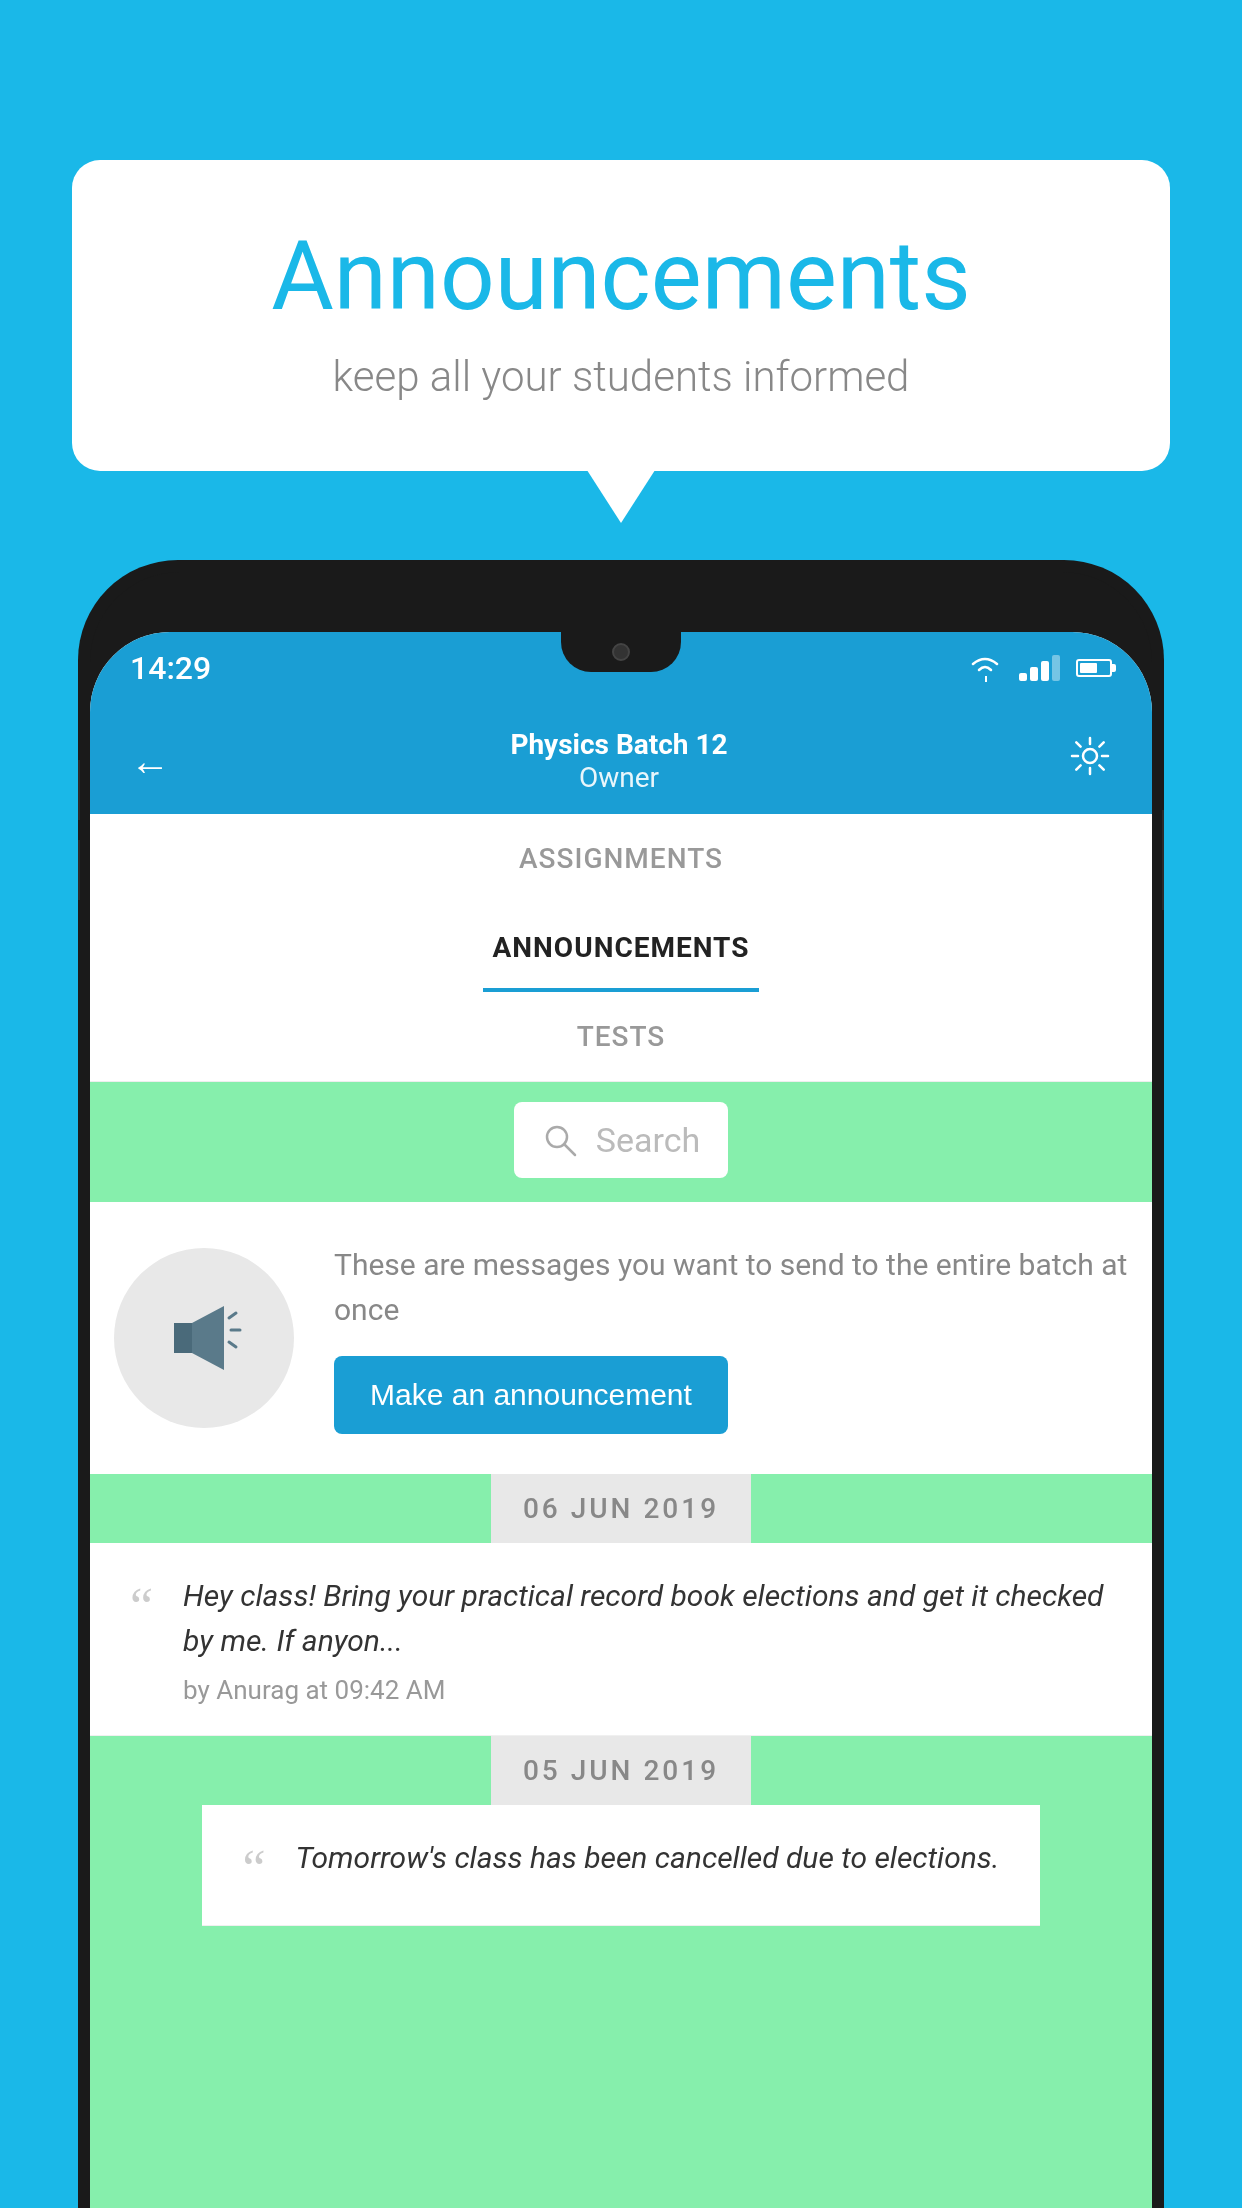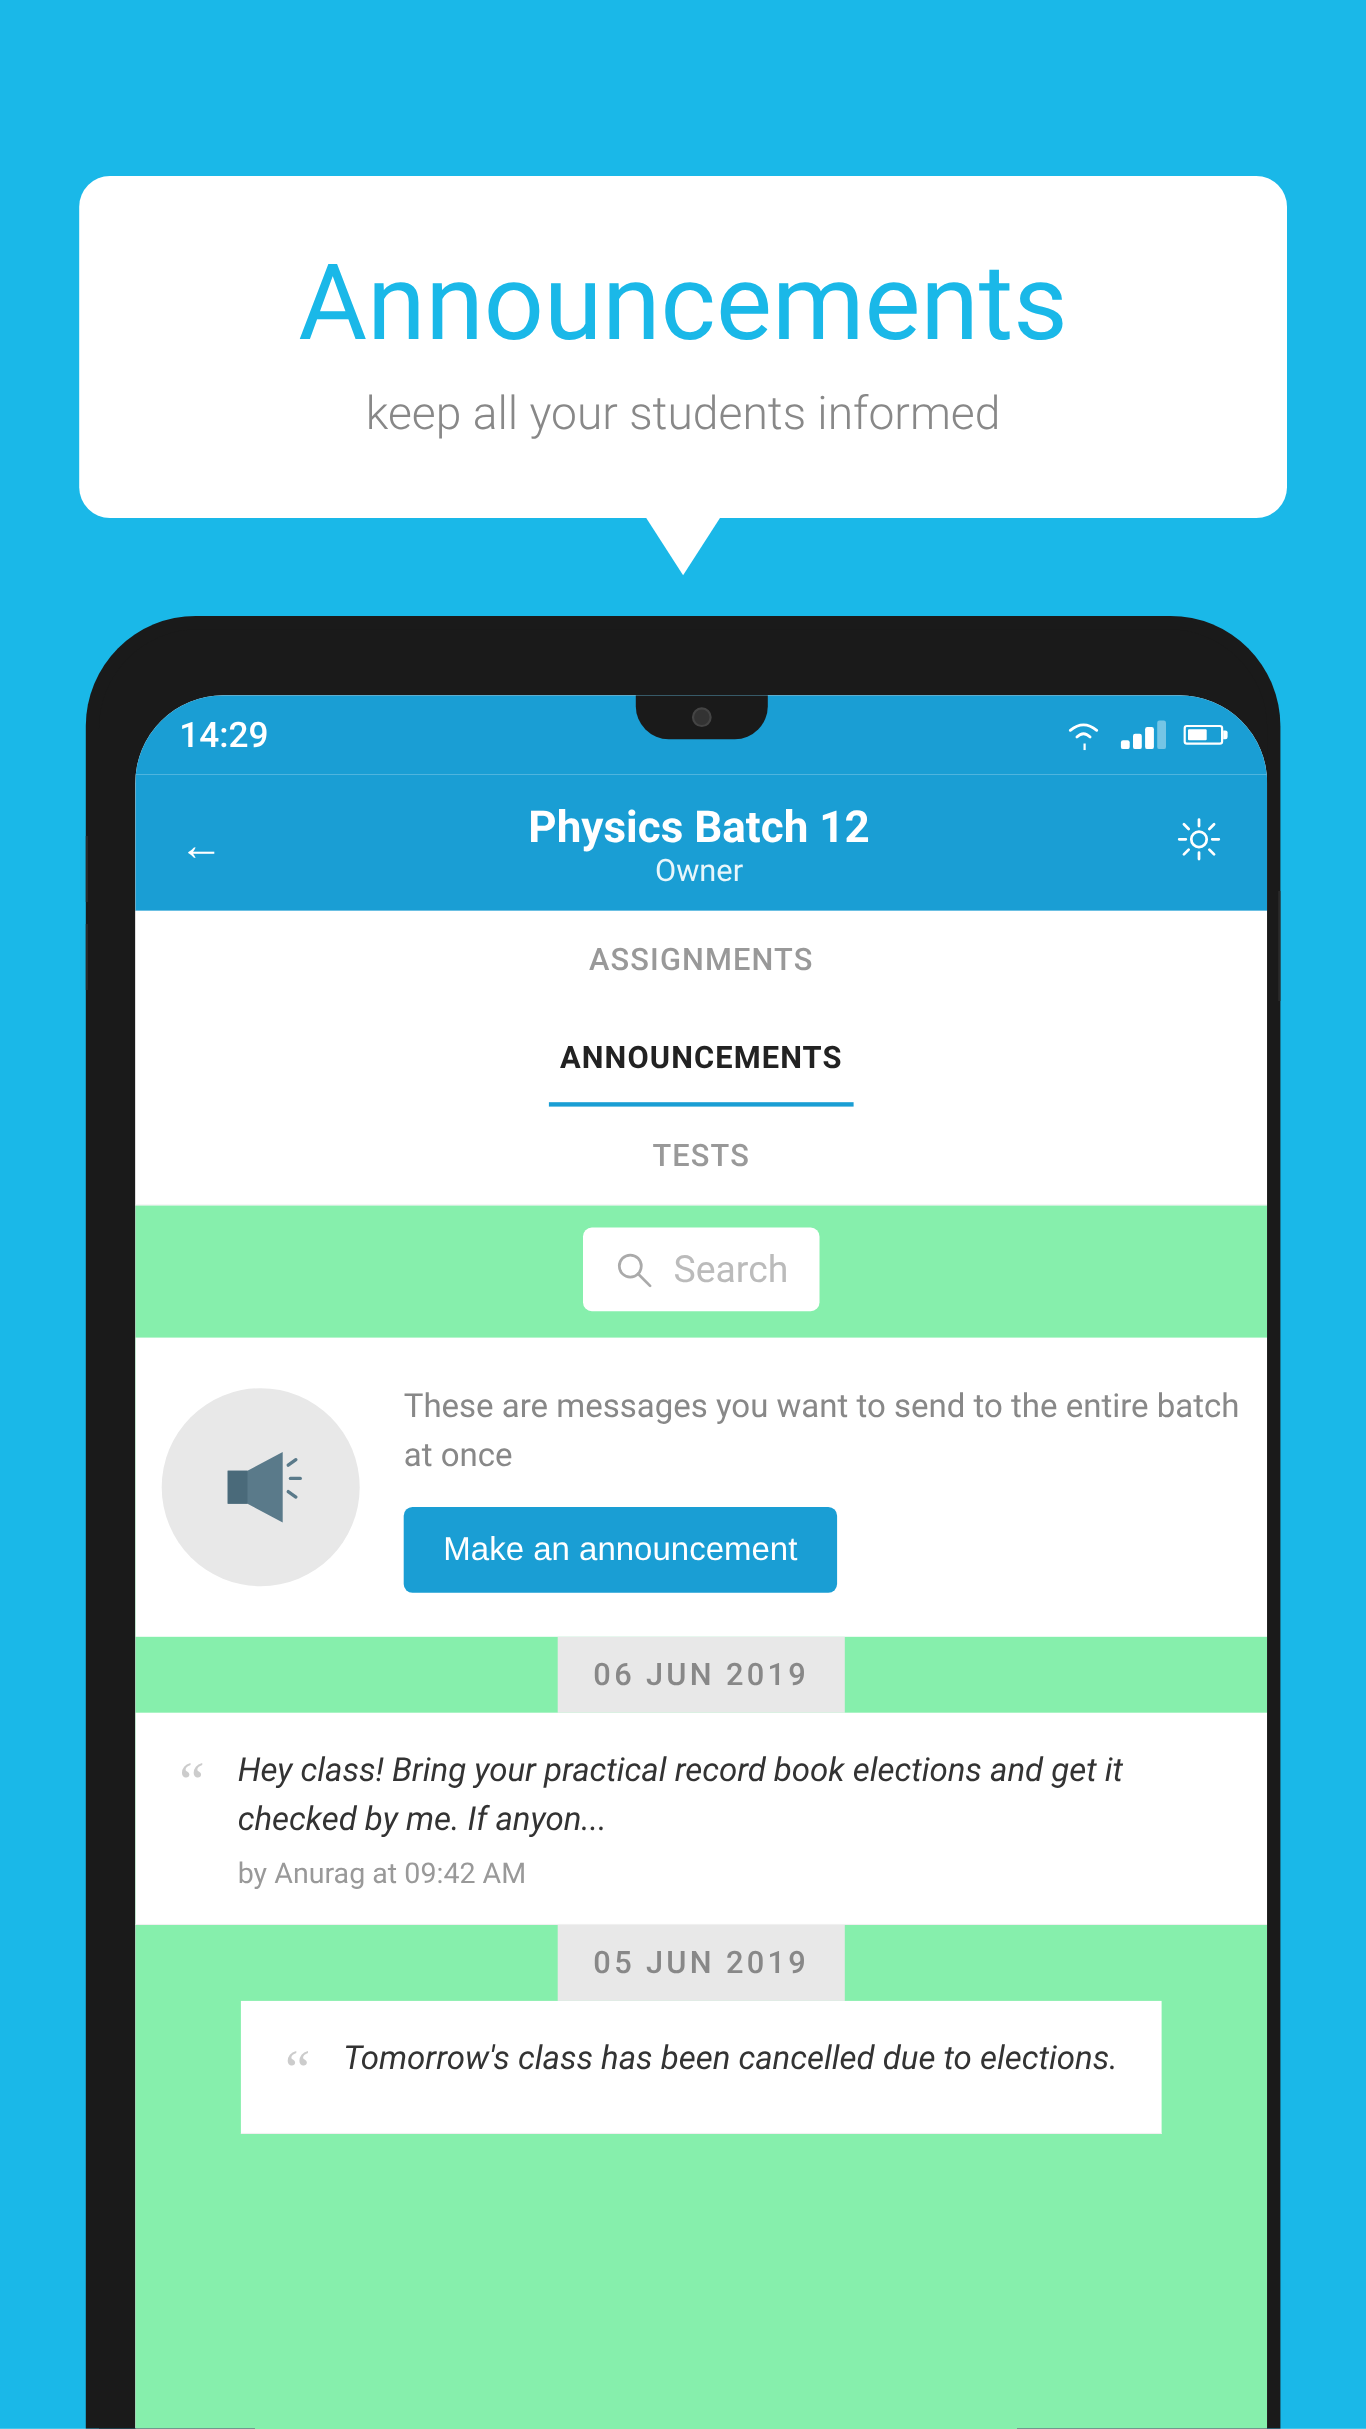--- a/index.html
+++ b/index.html
@@ -139,21 +139,21 @@
       font-size: 40px;
       cursor: pointer;
     }
 
     .header-title-group {
       text-align: center;
     }
 
     .header-title {
       color: white;
-      font-size: 40px;
+      font-size: 28px;
       font-weight: 700;
     }
 
     .header-subtitle {
       color: rgba(255,255,255,0.9);
       font-size: 28px;
       font-weight: 400;
     }
 
     .header-settings {
@@ -339,21 +339,20 @@
       background: white;
       position: absolute;
       top: 60px;
       left: 0;
       right: 0;
       bottom: 0;
       overflow: hidden;
       border-radius: 80px 80px 0 0;
       display: flex;
       flex-direction: column;
-      margin-left: 33px;
     }
 
     .screen-body {
       flex: 1;
       overflow: hidden;
       background: #86efac;
       display: flex;
       flex-direction: column;
       align-items: center;
     }

